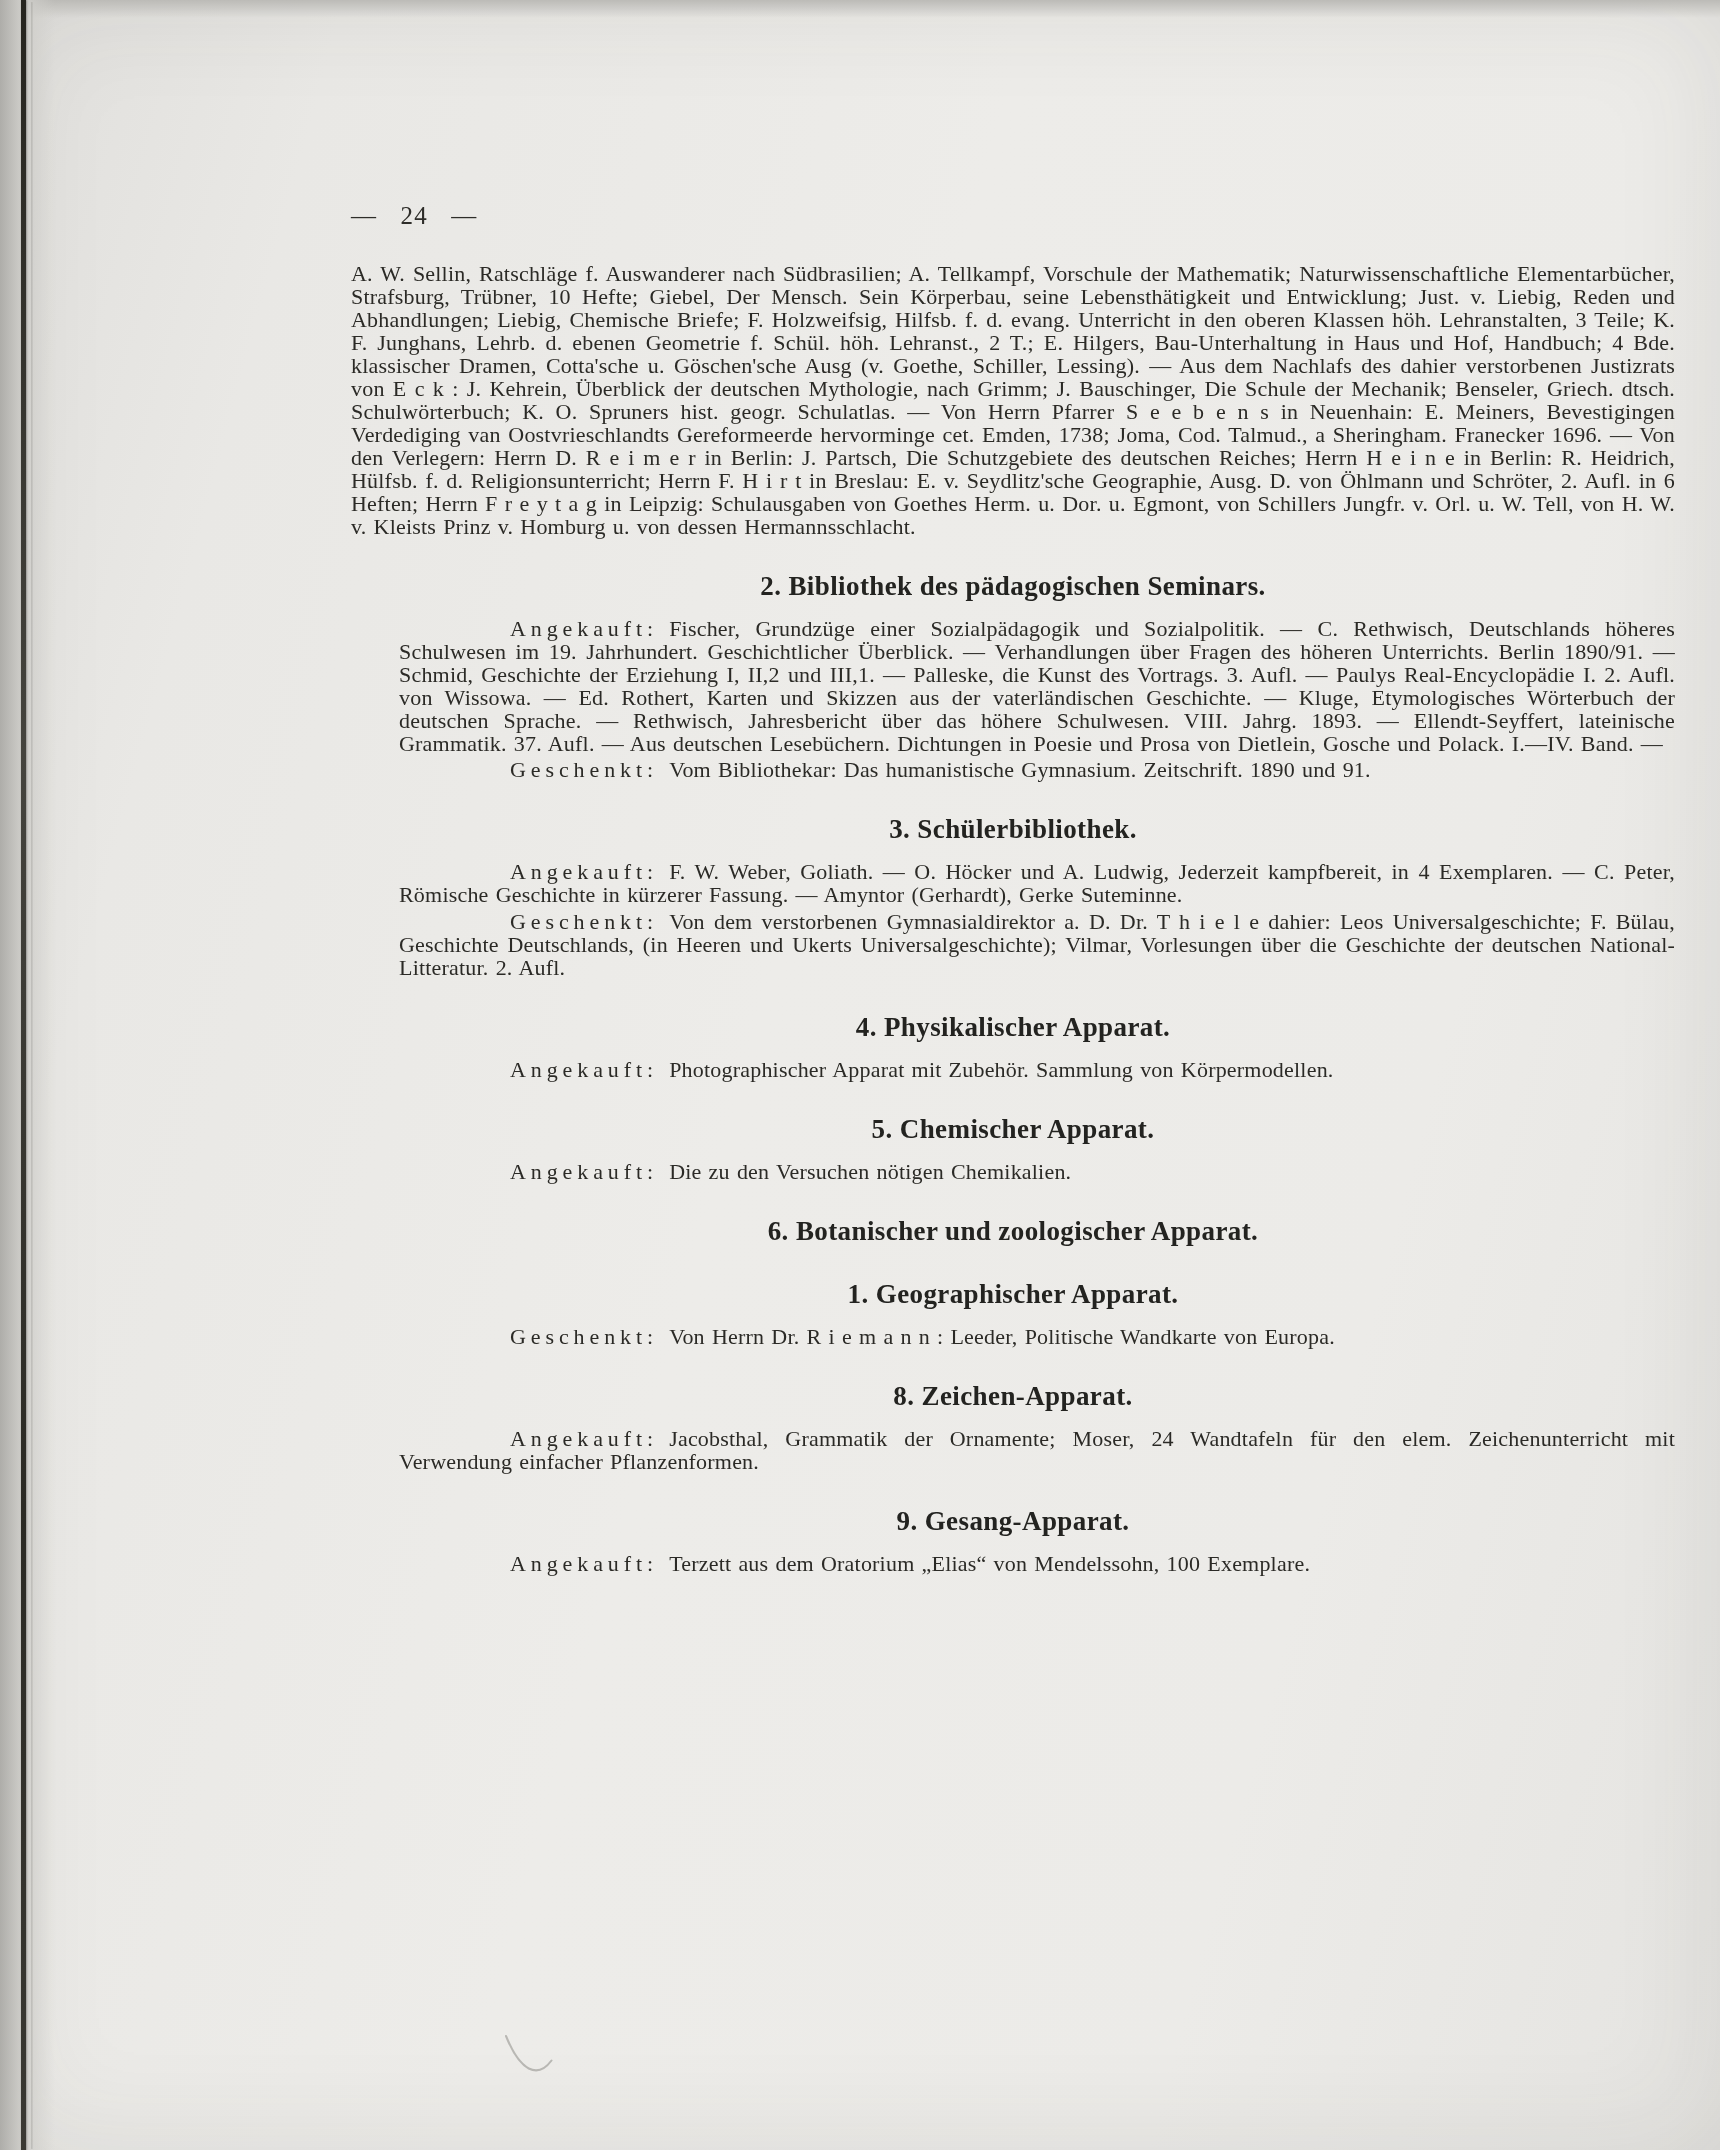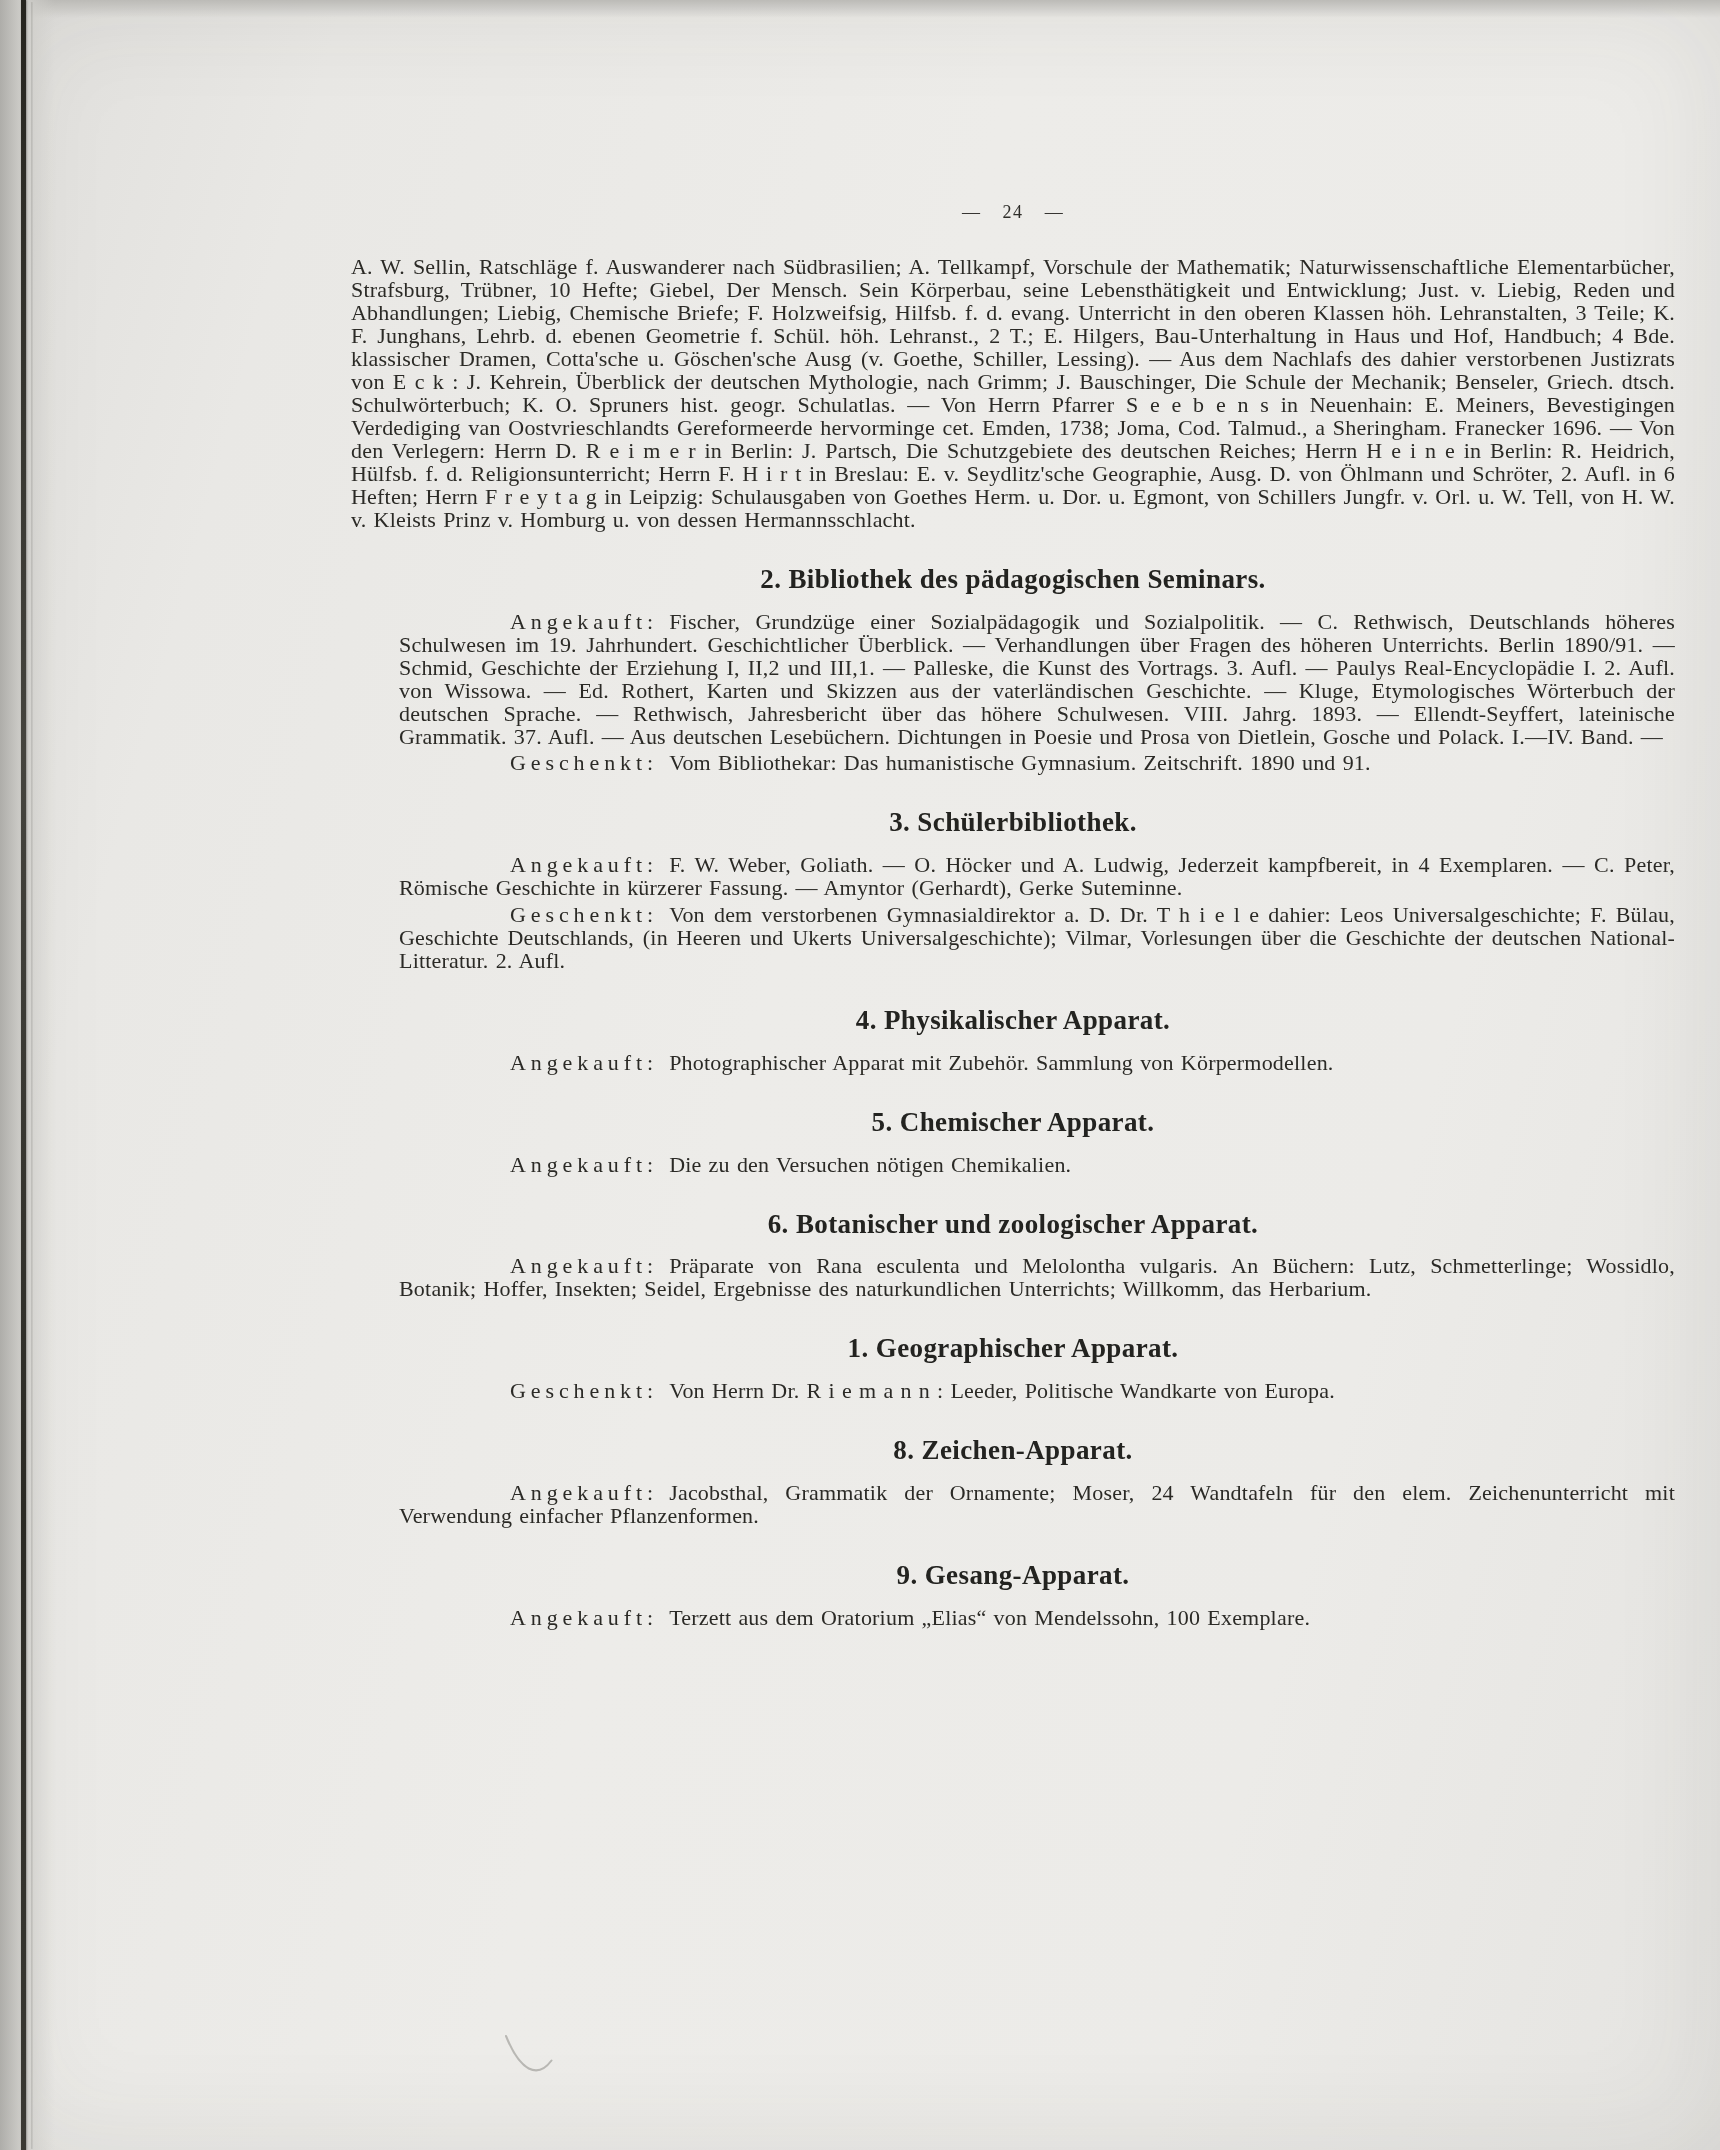--- a/index.html
+++ b/index.html
@@ -31,22 +31,22 @@
     background: linear-gradient(180deg, #26251f 0%, #45443e 35%, #2b2a24 70%, #3a3933 100%);
     box-shadow: 0.7px 0 2.1px rgba(0,0,0,0.35), 8.4px 0 0 -2.1px rgba(90,88,82,0.35);
   }
   .content {
     position: absolute;
     left: 351px;
     top: 202px;
     width: 1324px;
   }
   .page-number {
-    text-align: center;
-    font-size: 18px;
+    text-align: left;
+    font-size: 25px;
     letter-spacing: 1.4px;
     word-spacing: 15.4px;
     margin: 0 0 32px 0;
     color: #2e2d29;
   }
   p.body {
     margin: 0;
     font-size: 22px;
     line-height: 23px;
     letter-spacing: 0.2px;
@@ -99,21 +99,20 @@
     <p class="body indent"><span class="lead">Angekauft:</span><span>F. W. Weber, Goliath. — O. Höcker und A. Ludwig, Jederzeit kampfbereit, in 4 Exemplaren. — C. Peter, Römische Geschichte in kürzerer Fassung. — Amyntor (Gerhardt), Gerke Suteminne.</span></p>
     <p class="body indent follow"><span class="lead">Geschenkt:</span><span>Von dem verstorbenen Gymnasialdirektor a. D. Dr. T h i e l e dahier: Leos Universalgeschichte; F. Bülau, Geschichte Deutschlands, (in Heeren und Ukerts Universalgeschichte); Vilmar, Vorlesungen über die Geschichte der deutschen National-Litteratur. 2. Aufl.</span></p>
 
     <h2 class="heading">4. Physikalischer Apparat.</h2>
     <p class="body indent"><span class="lead">Angekauft:</span><span>Photographischer Apparat mit Zubehör. Sammlung von Körpermodellen.</span></p>
 
     <h2 class="heading">5. Chemischer Apparat.</h2>
     <p class="body indent"><span class="lead">Angekauft:</span><span>Die zu den Versuchen nötigen Chemikalien.</span></p>
 
     <h2 class="heading">6. Botanischer und zoologischer Apparat.</h2>
-    <p class="body indent"><span class="lead">Angekauft:</span><span>Präparate von Rana esculenta und Melolontha vulgaris. An Büchern: Lutz, Schmetterlinge; Wossidlo, Botanik; Hoffer, Insekten; Seidel, Ergebnisse des naturkundlichen Unterrichts; Willkomm, das Herbarium.</span></p>
 
     <h2 class="heading">1. Geographischer Apparat.</h2>
     <p class="body indent"><span class="lead">Geschenkt:</span><span>Von Herrn Dr. R i e m a n n : Leeder, Politische Wandkarte von Europa.</span></p>
 
     <h2 class="heading">8. Zeichen-Apparat.</h2>
     <p class="body indent"><span class="lead">Angekauft:</span><span>Jacobsthal, Grammatik der Ornamente; Moser, 24 Wandtafeln für den elem. Zeichenunterricht mit Verwendung einfacher Pflanzenformen.</span></p>
 
     <h2 class="heading">9. Gesang-Apparat.</h2>
     <p class="body indent"><span class="lead">Angekauft:</span><span>Terzett aus dem Oratorium „Elias“ von Mendelssohn, 100 Exemplare.</span></p>
 

